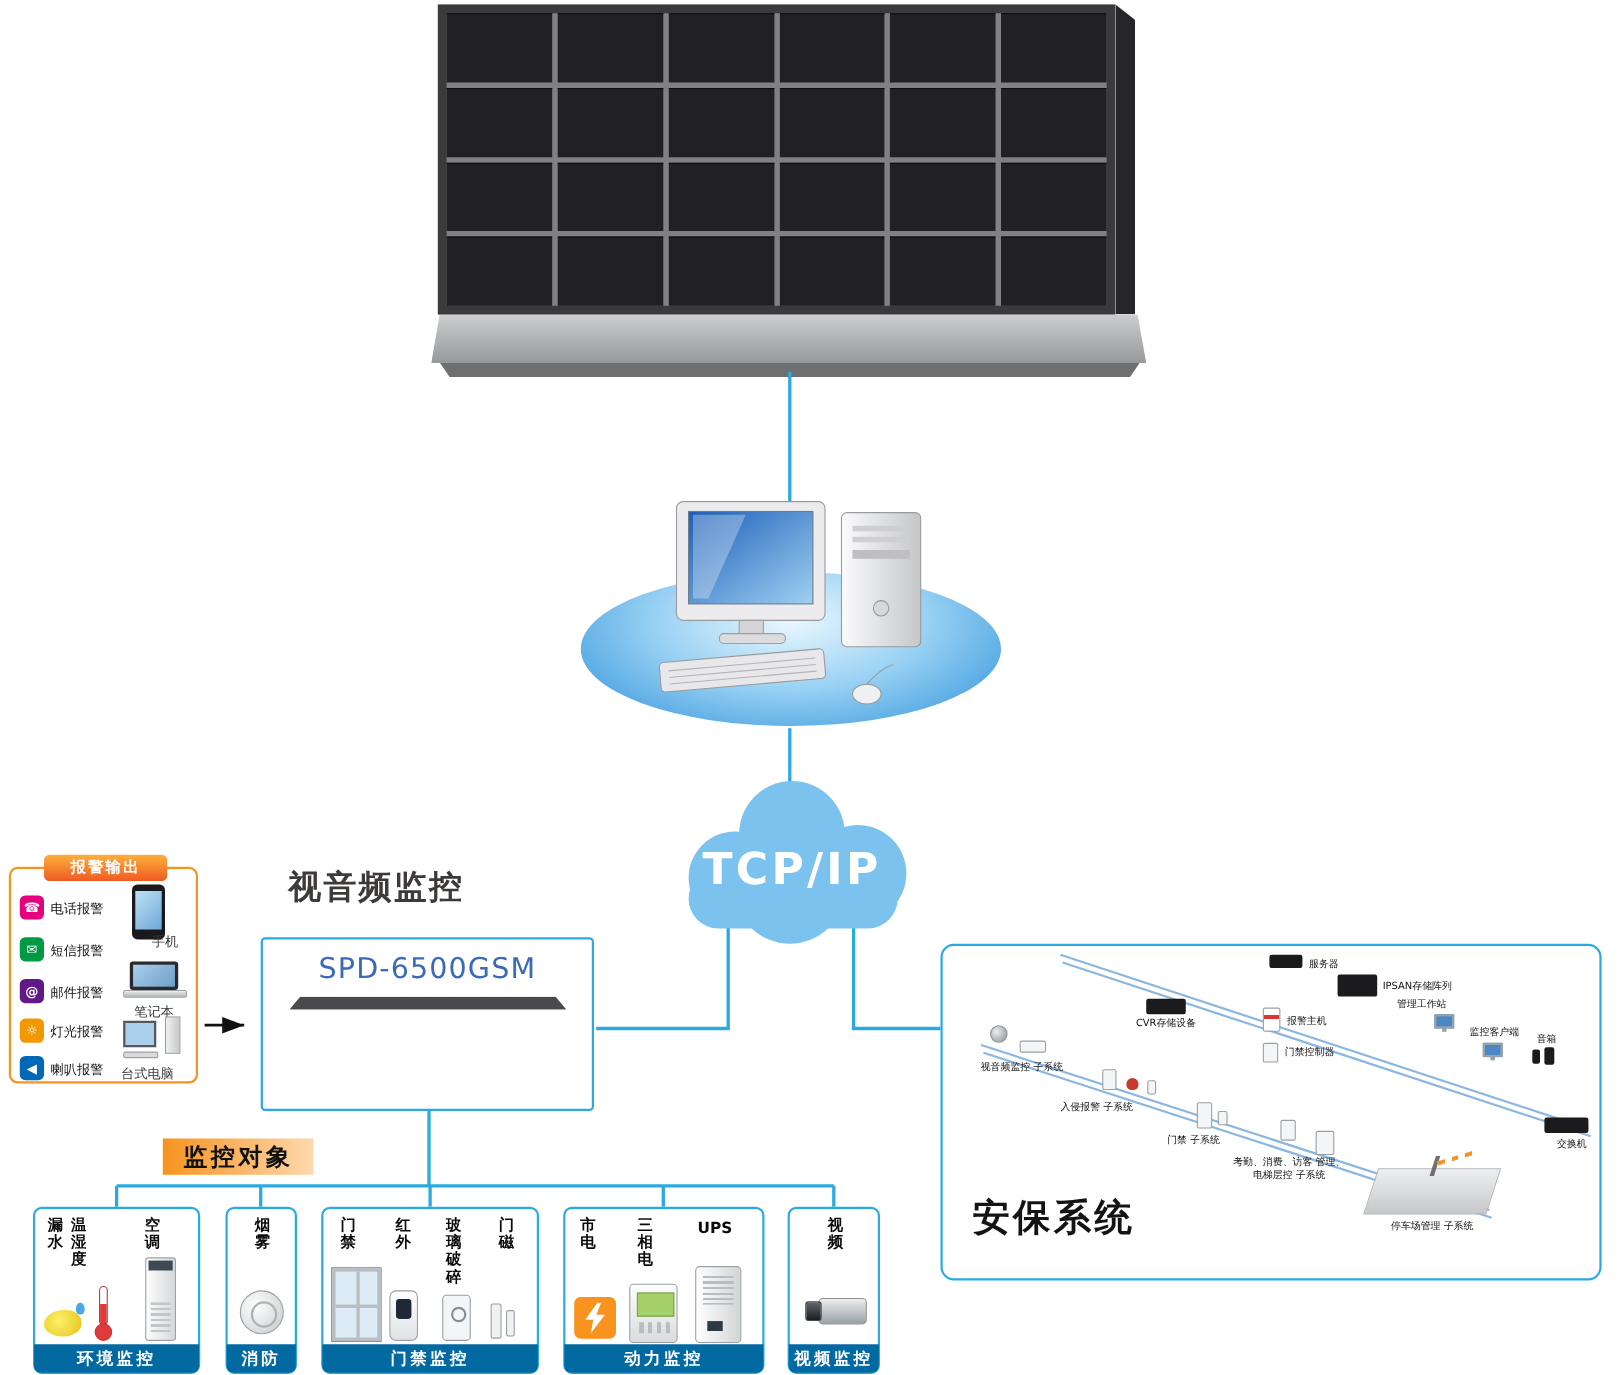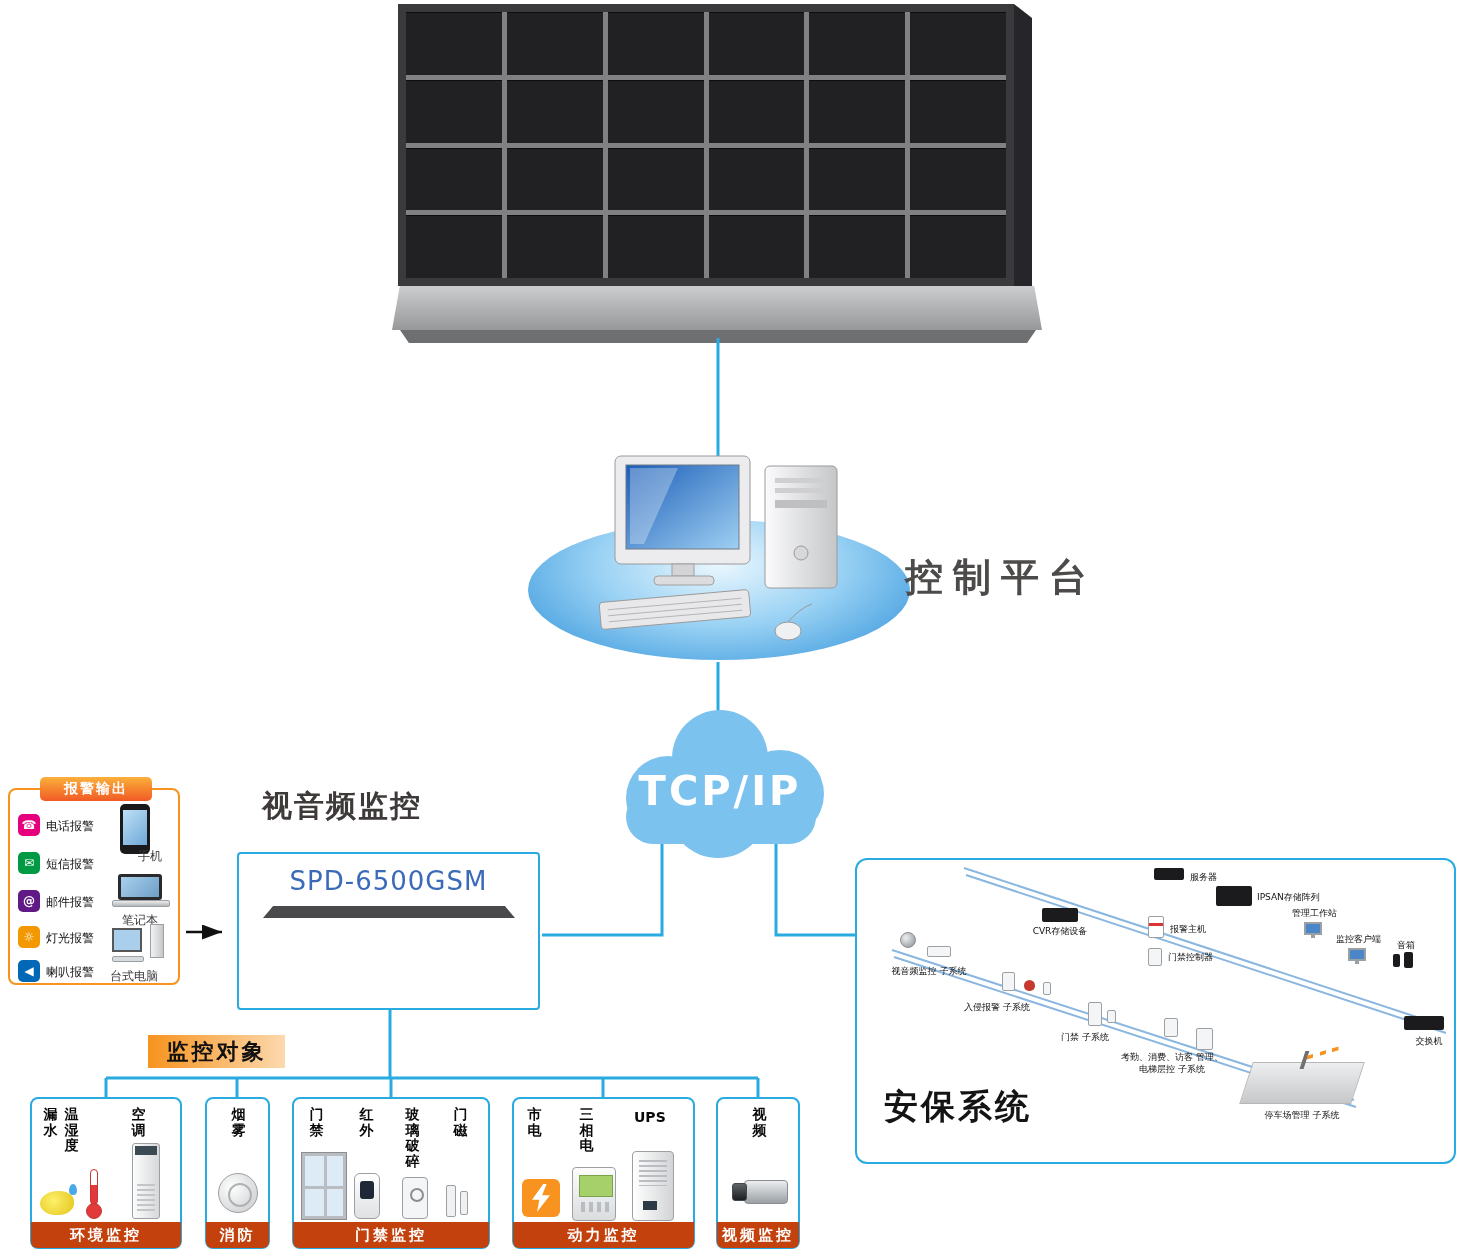--- a/index.html
+++ b/index.html
@@ -66,21 +66,21 @@
   .spd-screw{position:absolute;width:5px;height:5px;border-radius:50%;background:#7a7a7c}
 
   
   #mon-obj{left:148px;top:1035px;width:137px;height:33px;
            background:linear-gradient(90deg,#f7931e,#fcd9ae);
            display:flex;align-items:center;justify-content:center;
            font-size:22px;font-weight:bold;color:#111;letter-spacing:3px}
 
   
   .mon-panel{position:absolute;top:1097px;height:152px;border:2px solid #29abe2;background:#fff;border-radius:8px}
-  .footer-bar{position:absolute;left:-1px;right:-1px;bottom:-1px;height:26px;background:#c2410c;
+  .footer-bar{position:absolute;left:-1px;right:-1px;bottom:-1px;height:26px;background:#0369a1;
               color:#fff;font-weight:bold;font-size:15px;display:flex;align-items:center;
               justify-content:center;border-radius:0 0 6px 6px;letter-spacing:3px}
   .vlabel{position:absolute;width:17px;word-break:break-all;line-height:1.12;font-size:14px;
           font-weight:bold;color:#0a0a0a;text-align:center}
   .hlabel{position:absolute;font-size:14px;font-weight:bold;color:#0a0a0a}
 
   
   .water-icon{position:absolute;width:34px;height:24px;border-radius:55% 45% 50% 50%;
       background:radial-gradient(circle at 40% 40%,#fdf06a,#e3c318)}
   .water-icon:after{content:"";position:absolute;right:-3px;top:-7px;width:8px;height:11px;
@@ -243,21 +243,20 @@
         <rect x="40" y="148" width="150" height="27" rx="4" fill="#e8e8ea" stroke="#9a9a9c"></rect>
         <line x1="48" y1="156" x2="182" y2="156" stroke="#b5b5b7"></line>
         <line x1="48" y1="162" x2="182" y2="162" stroke="#b5b5b7"></line>
         <line x1="48" y1="168" x2="182" y2="168" stroke="#b5b5b7"></line>
       </g>
       <ellipse cx="228" cy="183" rx="13" ry="9" fill="#eef0f2" stroke="#9a9a9c"></ellipse>
       <path d="M228,174 Q240,160 252,156" stroke="#9a9a9c" fill="none"></path>
     </g>
   </svg>
 
-  <div class="big-label" style="left:905px;top:552px;font-size:38px;letter-spacing:10px">控制平台</div>
 
   <svg class="abs" style="left:598px;top:698px" width="244" height="162" viewBox="0 0 244 162">
     <g fill="#7cc2ee">
       <circle cx="70" cy="100" r="42"></circle>
       <circle cx="122" cy="60" r="48"></circle>
       <circle cx="182" cy="96" r="44"></circle>
       <circle cx="120" cy="110" r="50"></circle>
       <rect x="28" y="92" width="190" height="54" rx="27"></rect>
     </g>
   </svg>
@@ -369,21 +368,21 @@
         <path d="M37,97 L499,247"></path>
       </g>
     </svg>
 
     <span class="si-black" style="left:297px;top:8px;width:30px;height:12px"></span>
     <span class="node-label" style="left:333px;top:12px">服务器</span>
 
     <span class="si-black" style="left:359px;top:26px;width:36px;height:20px"></span>
     <span class="node-label" style="left:400px;top:32px">IPSAN存储阵列</span>
 
-    <span class="node-label" style="left:435px;top:48px">管理工作站</span>
+    <span class="node-label" style="left:413px;top:48px">管理工作站</span>
     <span class="si-monitor" style="left:447px;top:62px"></span>
 
     <span class="node-label" style="left:479px;top:74px">监控客户端</span>
     <span class="si-monitor" style="left:491px;top:88px"></span>
 
     <span class="node-label" style="left:540px;top:80px">音箱</span>
     <span class="si-black" style="left:536px;top:94px;width:7px;height:13px"></span>
     <span class="si-black" style="left:547px;top:92px;width:9px;height:16px"></span>
 
     <span class="si-black" style="left:185px;top:48px;width:36px;height:14px"></span>

